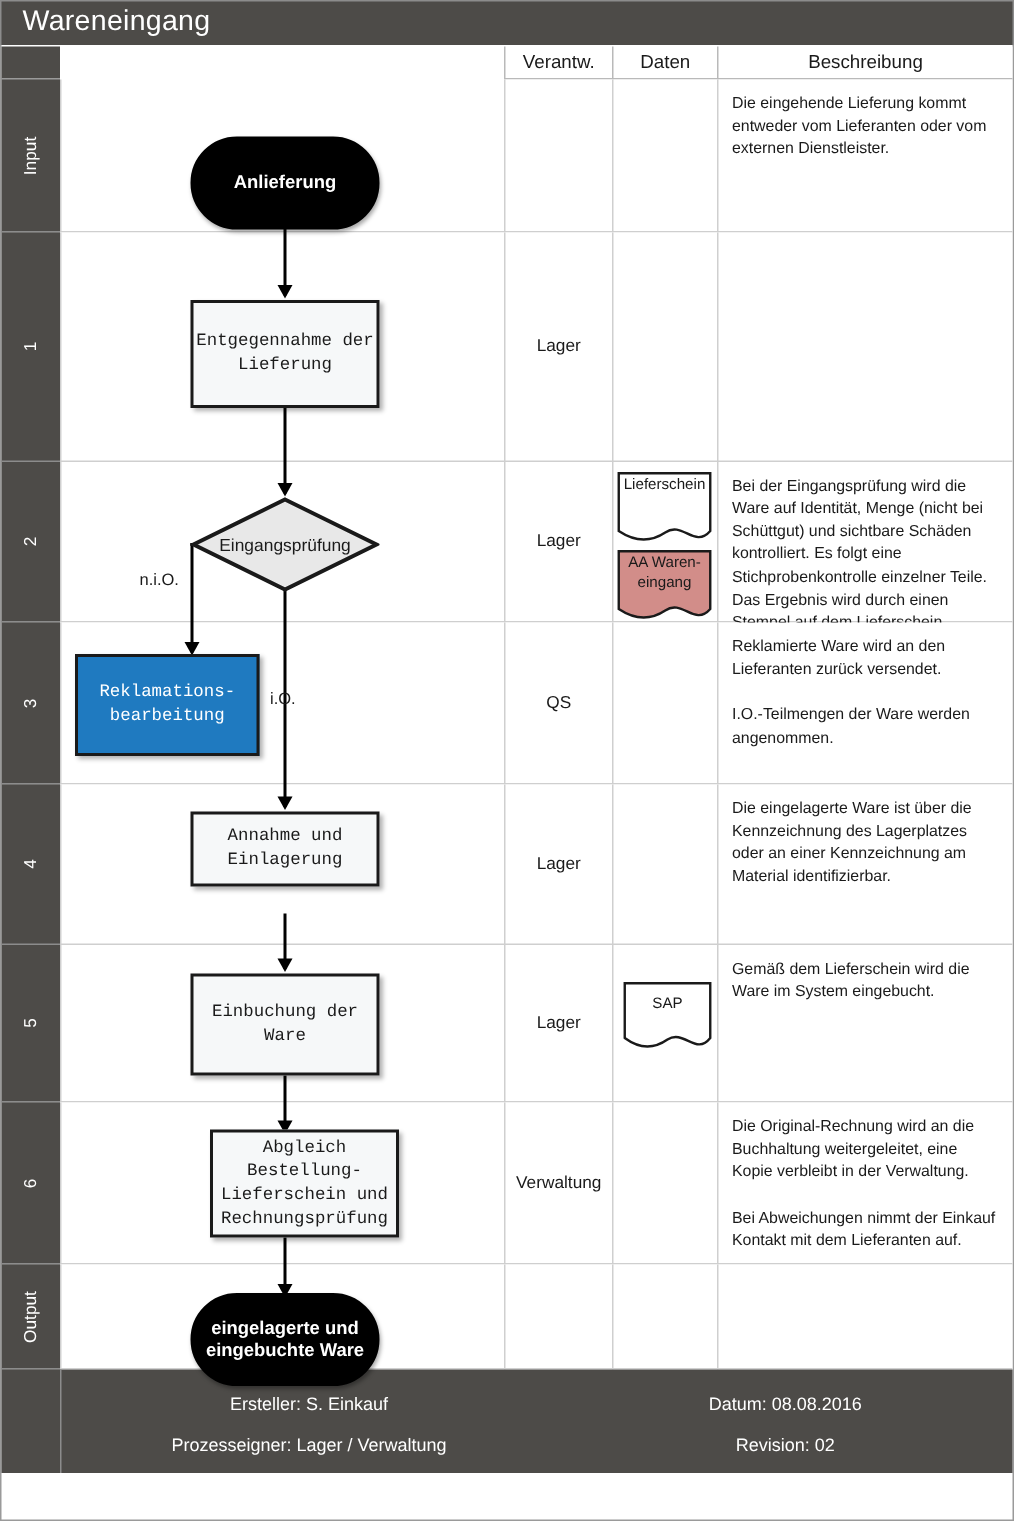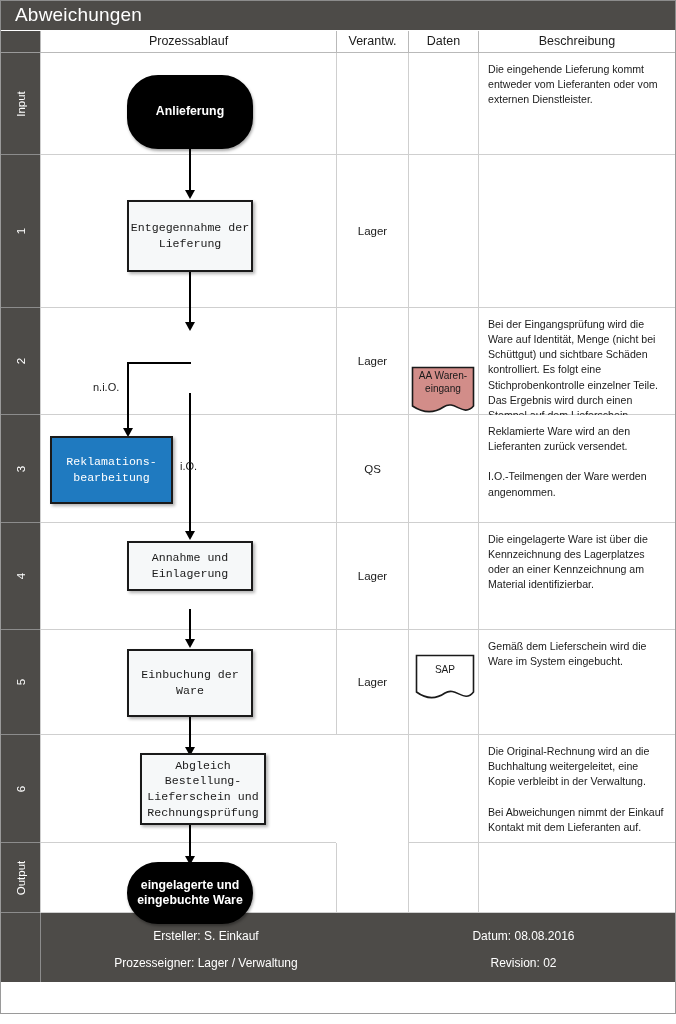--- a/index.html
+++ b/index.html
@@ -210,44 +210,43 @@
   #f-owner      { left: 0;   width: 330px; top: 43px; text-align: center; }
   #f-datum      { left: 330px; width: 305px; top: 16px; text-align: center; }
   #f-revision   { left: 330px; width: 305px; top: 43px; text-align: center; }
 </style>
 </head>
 <body>
 
 <div id="page">
 
   <div id="titlebar">
-    <div class="title-text">Abweichungen</div>
+    <div class="title-text">Wareneingang</div>
   </div>
 
   <div id="frame"></div>
 
   <div class="colhead" id="ch-corner"></div>
-  <div class="colhead" id="ch-flow">Prozessablauf</div>
   <div class="colhead" id="ch-resp">Verantw.</div>
   <div class="colhead" id="ch-data">Daten</div>
   <div class="colhead" id="ch-desc">Beschreibung</div>
 
   <div class="stage" style="top:53px;height:102px;">
     <span>Input</span>
   </div>
   <div class="cell flow" style="top:53px;height:102px;"></div>
   <div class="cell resp" style="top:53px;height:102px;">
     <div class="resp-text"></div>
   </div>
   <div class="cell data" style="top:53px;height:102px;"></div>
   <div class="cell desc" style="top:53px;height:102px;">
     <div class="desc-text">Die eingehende Lieferung kommt entweder vom Lieferanten oder vom externen Dienstleister.</div>
   </div>
 
-  <div class="node terminator" style="left:127px;top:75px;width:126px;height:74px;">
+  <div class="node terminator" style="left:127px;top:91px;width:126px;height:62px;">
     <span>Anlieferung</span>
   </div>
   <div class="vline" style="left:189px;top:135px;height:62px;"></div>
   <div class="arrowhead" style="left:185px;top:190px;"></div>
 
   <div class="stage" style="top:155px;height:153px;">
     <span>1</span>
   </div>
   <div class="cell flow" style="top:155px;height:153px;"></div>
   <div class="cell resp" style="top:155px;height:153px;">
@@ -269,30 +268,42 @@
   </div>
   <div class="cell flow" style="top:308px;height:107px;"></div>
   <div class="cell resp" style="top:308px;height:107px;">
     <div class="resp-text">Lager</div>
   </div>
   <div class="cell data" style="top:308px;height:107px;"></div>
   <div class="cell desc" style="top:308px;height:107px;">
     <div class="desc-text">Bei der Eingangsprüfung wird die Ware auf Identität, Menge (nicht bei Schüttgut) und sichtbare Schäden kontrolliert. Es folgt eine Stichprobenkontrolle einzelner Teile. Das Ergebnis wird durch einen Stempel auf dem Lieferschein dokumentiert und freigegeben.</div>
   </div>
 
+  <div class="node decision" style="left:127px;top:331px;width:126px;height:64px;">
+    <svg width="126" height="64" viewBox="0 0 126 64">
+      <polygon points="63,2 124,32 63,62 2,32" fill="#e8e8e8" stroke="#1a1a1a" stroke-width="2.6"></polygon>
+    </svg>
+    <span class="dlabel">Eingangsprüfung</span>
+  </div>
 
   <div class="hline" style="left:127px;top:362px;width:64px;"></div>
   <div class="vline" style="left:127px;top:362px;height:73px;"></div>
   <div class="arrowhead" style="left:123px;top:428px;"></div>
   <div class="edgelabel" style="left:93px;top:381px;">n.i.O.</div>
 
   <div class="vline" style="left:189px;top:393px;height:145px;"></div>
   <div class="arrowhead" style="left:185px;top:531px;"></div>
   <div class="edgelabel" style="left:180px;top:460px;">i.O.</div>
 
+  <div class="doc" style="left:411px;top:314px;width:64px;height:50px;">
+    <svg width="64" height="50" viewBox="0 0 64 50">
+      <path d="M1.5,1.5 H62.5 V40 C52,52 44,33 32.5,41 C22,48 12,47 1.5,40 Z" fill="#ffffff" stroke="#1a1a1a" stroke-width="1.6"></path>
+    </svg>
+    <div class="doclabel">Lieferschein</div>
+  </div>
 
   <div class="doc" style="left:411px;top:366px;width:64px;height:50px;padding-left:32px;">
     <svg width="64" height="50" viewBox="0 0 64 50">
       <path d="M1.5,1.5 H62.5 V40 C52,52 44,33 32.5,41 C22,48 12,47 1.5,40 Z" fill="#d28d89" stroke="#1a1a1a" stroke-width="1.6"></path>
     </svg>
     <div class="doclabel" style="white-space:pre-line;">AA Waren-
 eingang</div>
   </div>
 
   <div class="stage" style="top:415px;height:108px;">
@@ -354,20 +365,23 @@
     <svg width="60" height="48" viewBox="0 0 60 48">
       <path d="M1.5,1.5 H58.5 V38 C49,50 41,32 30,39 C20,46 11,45 1.5,38 Z" fill="#ffffff" stroke="#1a1a1a" stroke-width="1.6"></path>
     </svg>
     <div class="doclabel" style="top:10px;">SAP</div>
   </div>
 
   <div class="stage" style="top:735px;height:108px;">
     <span>6</span>
   </div>
   <div class="cell flow" style="top:735px;height:108px;"></div>
+  <div class="cell resp" style="top:735px;height:108px;">
+    <div class="resp-text">Verwaltung</div>
+  </div>
   <div class="cell data" style="top:735px;height:108px;"></div>
   <div class="cell desc" style="top:735px;height:108px;">
     <div class="desc-text">Die Original-Rechnung wird an die Buchhaltung weitergeleitet, eine Kopie verbleibt in der Verwaltung.
 
 Bei Abweichungen nimmt der Einkauf Kontakt mit dem Lieferanten auf.</div>
   </div>
 
   <div class="node process" style="left:140px;top:753px;width:126px;height:72px;white-space:pre-line;">
     <span>Abgleich Bestellung-
 Lieferschein und

